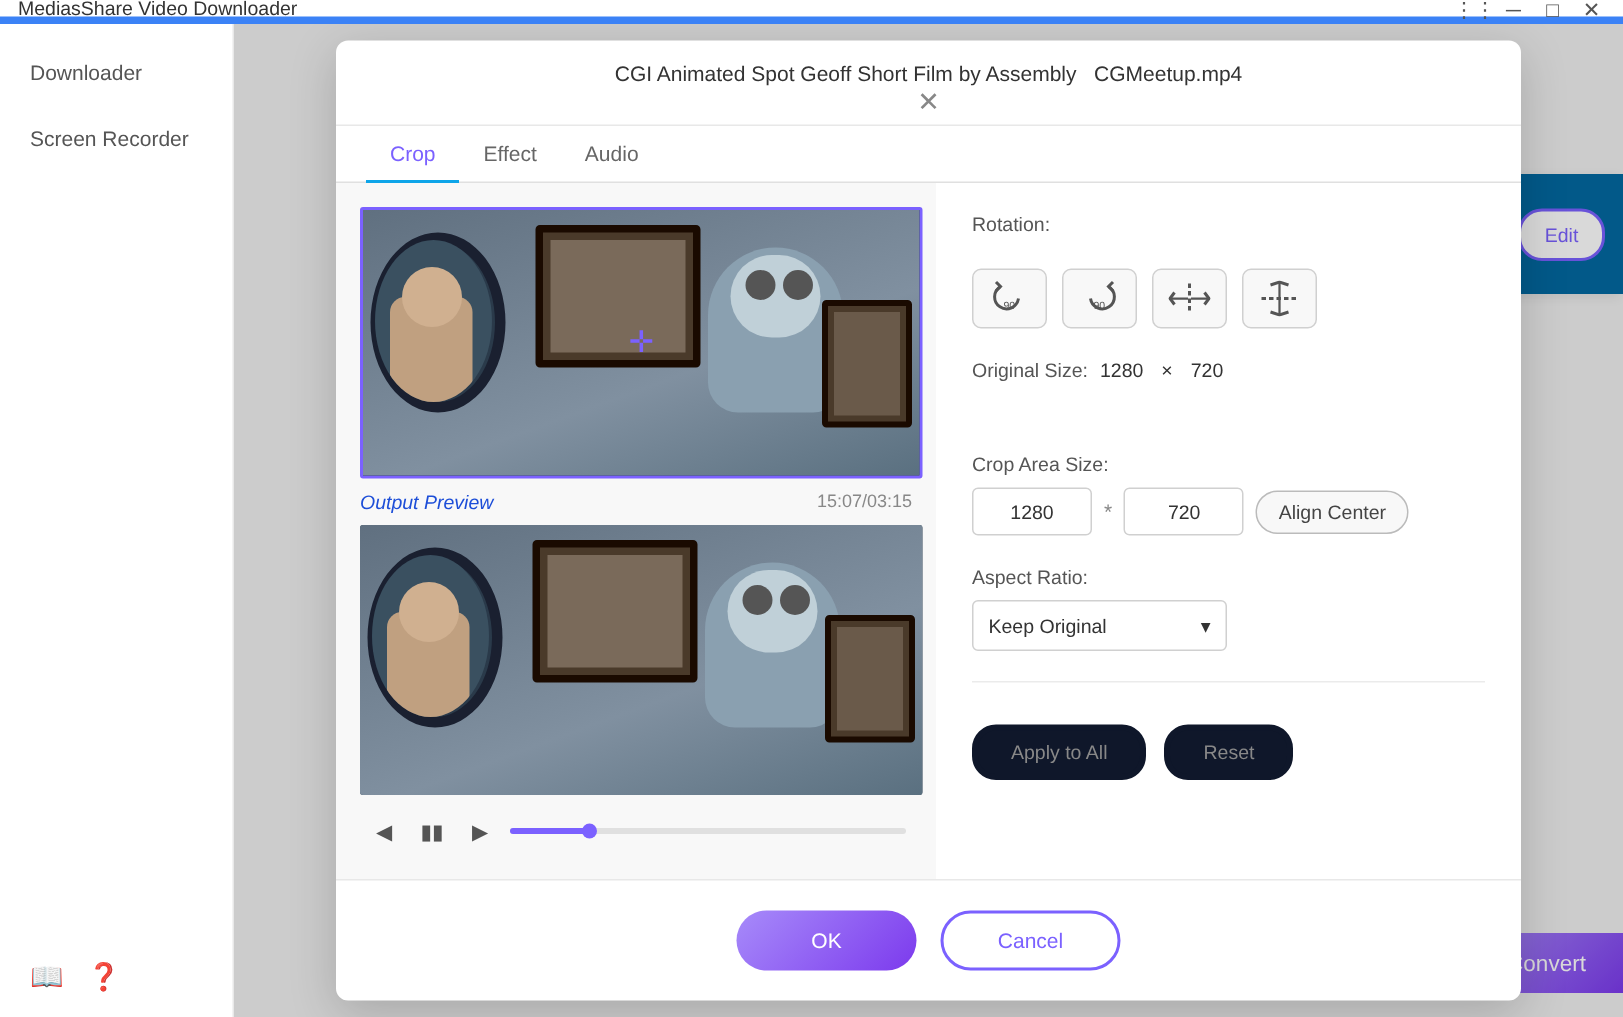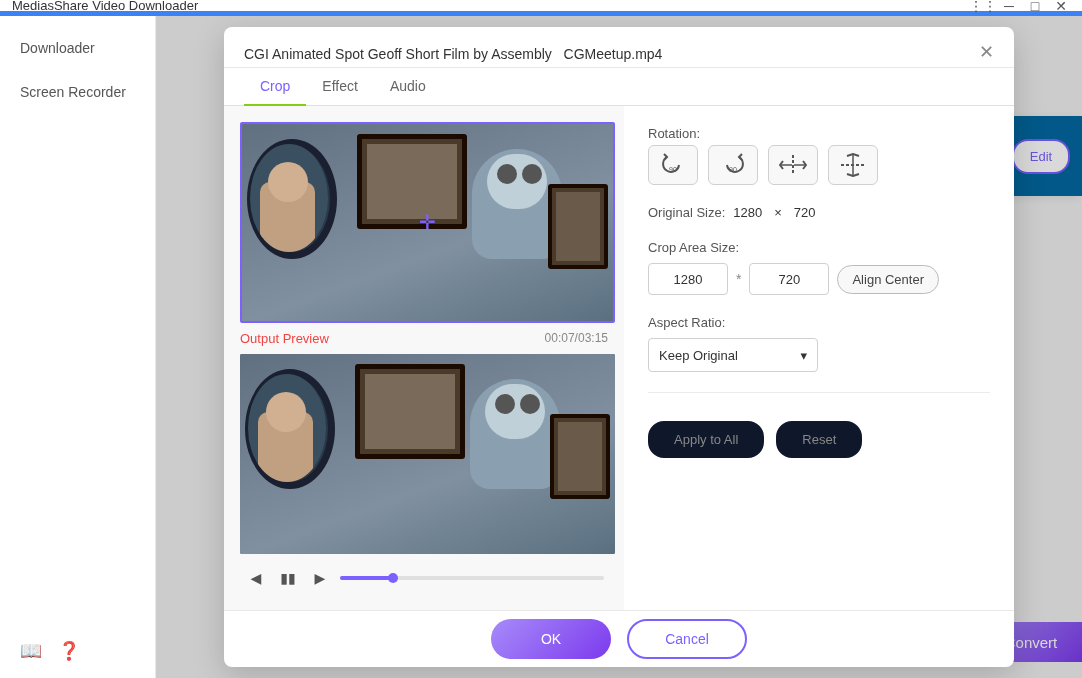--- a/index.html
+++ b/index.html
@@ -129,20 +129,21 @@
       position: relative;
     }
 
     
     .modal-header {
       display: flex;
       align-items: center;
       justify-content: space-between;
       padding: 14px 20px 0 20px;
       border-bottom: 1px solid #e8e8e8;
+      flex-direction: column;
     }
     .modal-close {
       font-size: 18px;
       color: #888;
       cursor: pointer;
       border: none;
       background: none;
       margin-bottom: 4px;
     }
 
@@ -156,21 +157,21 @@
     .tab {
       padding: 10px 16px;
       font-size: 14px;
       color: #666;
       cursor: pointer;
       border-bottom: 2px solid transparent;
       margin-bottom: -1px;
     }
     .tab.active {
       color: #7b61ff;
-      border-bottom: 2px solid #84cc16;
+      border-bottom: 2px solid #0ea5e9;
       font-weight: 500;
     }
 
     
     .modal-body {
       display: flex;
       flex: 1;
       overflow: hidden;
     }
 
@@ -213,21 +214,22 @@
     }
 
     .output-label-row {
       display: flex;
       justify-content: space-between;
       align-items: center;
       padding: 4px 0;
     }
     .output-label {
       font-size: 13px;
-      color: #ef4444;
+      color: #1d4ed8;
+      font-style: italic;
     }
     .time-label {
       font-size: 12px;
       color: #888;
     }
 
     .video-preview-bottom {
       width: 375px;
       height: 210px;
       background: #3a4a5a;
@@ -285,21 +287,21 @@
       padding: 20px 24px;
       background: #fff;
       display: flex;
       flex-direction: column;
       gap: 16px;
     }
 
     .settings-section-label {
       font-size: 13px;
       color: #555;
-      margin-bottom: 4px;
+      margin-bottom: 22px;
     }
 
     .rotation-buttons {
       display: flex;
       gap: 10px;
       margin-bottom: 4px;
     }
     .rot-btn {
       width: 50px;
       height: 40px;
@@ -327,20 +329,21 @@
     .size-value {
       font-size: 13px;
       color: #333;
       font-weight: 500;
     }
 
     .crop-area-label {
       font-size: 13px;
       color: #555;
       margin-bottom: 8px;
+      margin-top: 28px;
     }
     .crop-inputs {
       display: flex;
       align-items: center;
       gap: 8px;
       margin-bottom: 4px;
     }
     .crop-input {
       width: 80px;
       height: 32px;
@@ -404,21 +407,21 @@
       cursor: pointer;
       font-size: 13px;
       color: #888;
     }
 
     
     .modal-footer {
       display: flex;
       justify-content: center;
       gap: 16px;
-      padding: 8px 20px;
+      padding: 20px 20px;
       border-top: 1px solid #e8e8e8;
     }
     .btn-ok {
       width: 120px;
       height: 40px;
       background: linear-gradient(135deg, #a78bfa, #7c3aed);
       color: #fff;
       border: none;
       border-radius: 20px;
       font-size: 14px;
@@ -567,21 +570,21 @@
                   <div style="position:absolute;right:5px;top:60px;width:60px;height:85px;background:#4a3a2a;border:4px solid #1a0a00;border-radius:3px;">
                     <div style="position:absolute;inset:4px;background:#6a5a4a;"></div>
                   </div>
 
                   <div class="crop-handle">✛</div>
                 </div>
               </div>
 
               <div class="output-label-row">
                 <span class="output-label">Output Preview</span>
-                <span class="time-label">00:07/03:15</span>
+                <span class="time-label">15:07/03:15</span>
               </div>
 
               <div class="video-preview-bottom">
                 <div style="position:absolute;width:100%;height:100%;background:linear-gradient(160deg,#607080 0%,#8090a0 60%,#5a7080 100%);"></div>
                 <div style="position:absolute;left:5px;top:15px;width:90px;height:120px;border-radius:50%;background:#2a3a4a;border:7px solid #1a2030;"></div>
                 <div style="position:absolute;left:8px;top:20px;width:78px;height:108px;border-radius:50%;background:#3a5060;overflow:hidden;">
                   <div style="position:absolute;bottom:0;left:10px;width:55px;height:70px;background:#c0a080;border-radius:10px 10px 0 0;"></div>
                   <div style="position:absolute;bottom:50px;left:18px;width:40px;height:40px;border-radius:50%;background:#d0b090;"></div>
                 </div>
                 <div style="position:absolute;left:115px;top:10px;width:110px;height:95px;background:#4a3a2a;border:5px solid #1a0a00;border-radius:3px;">

